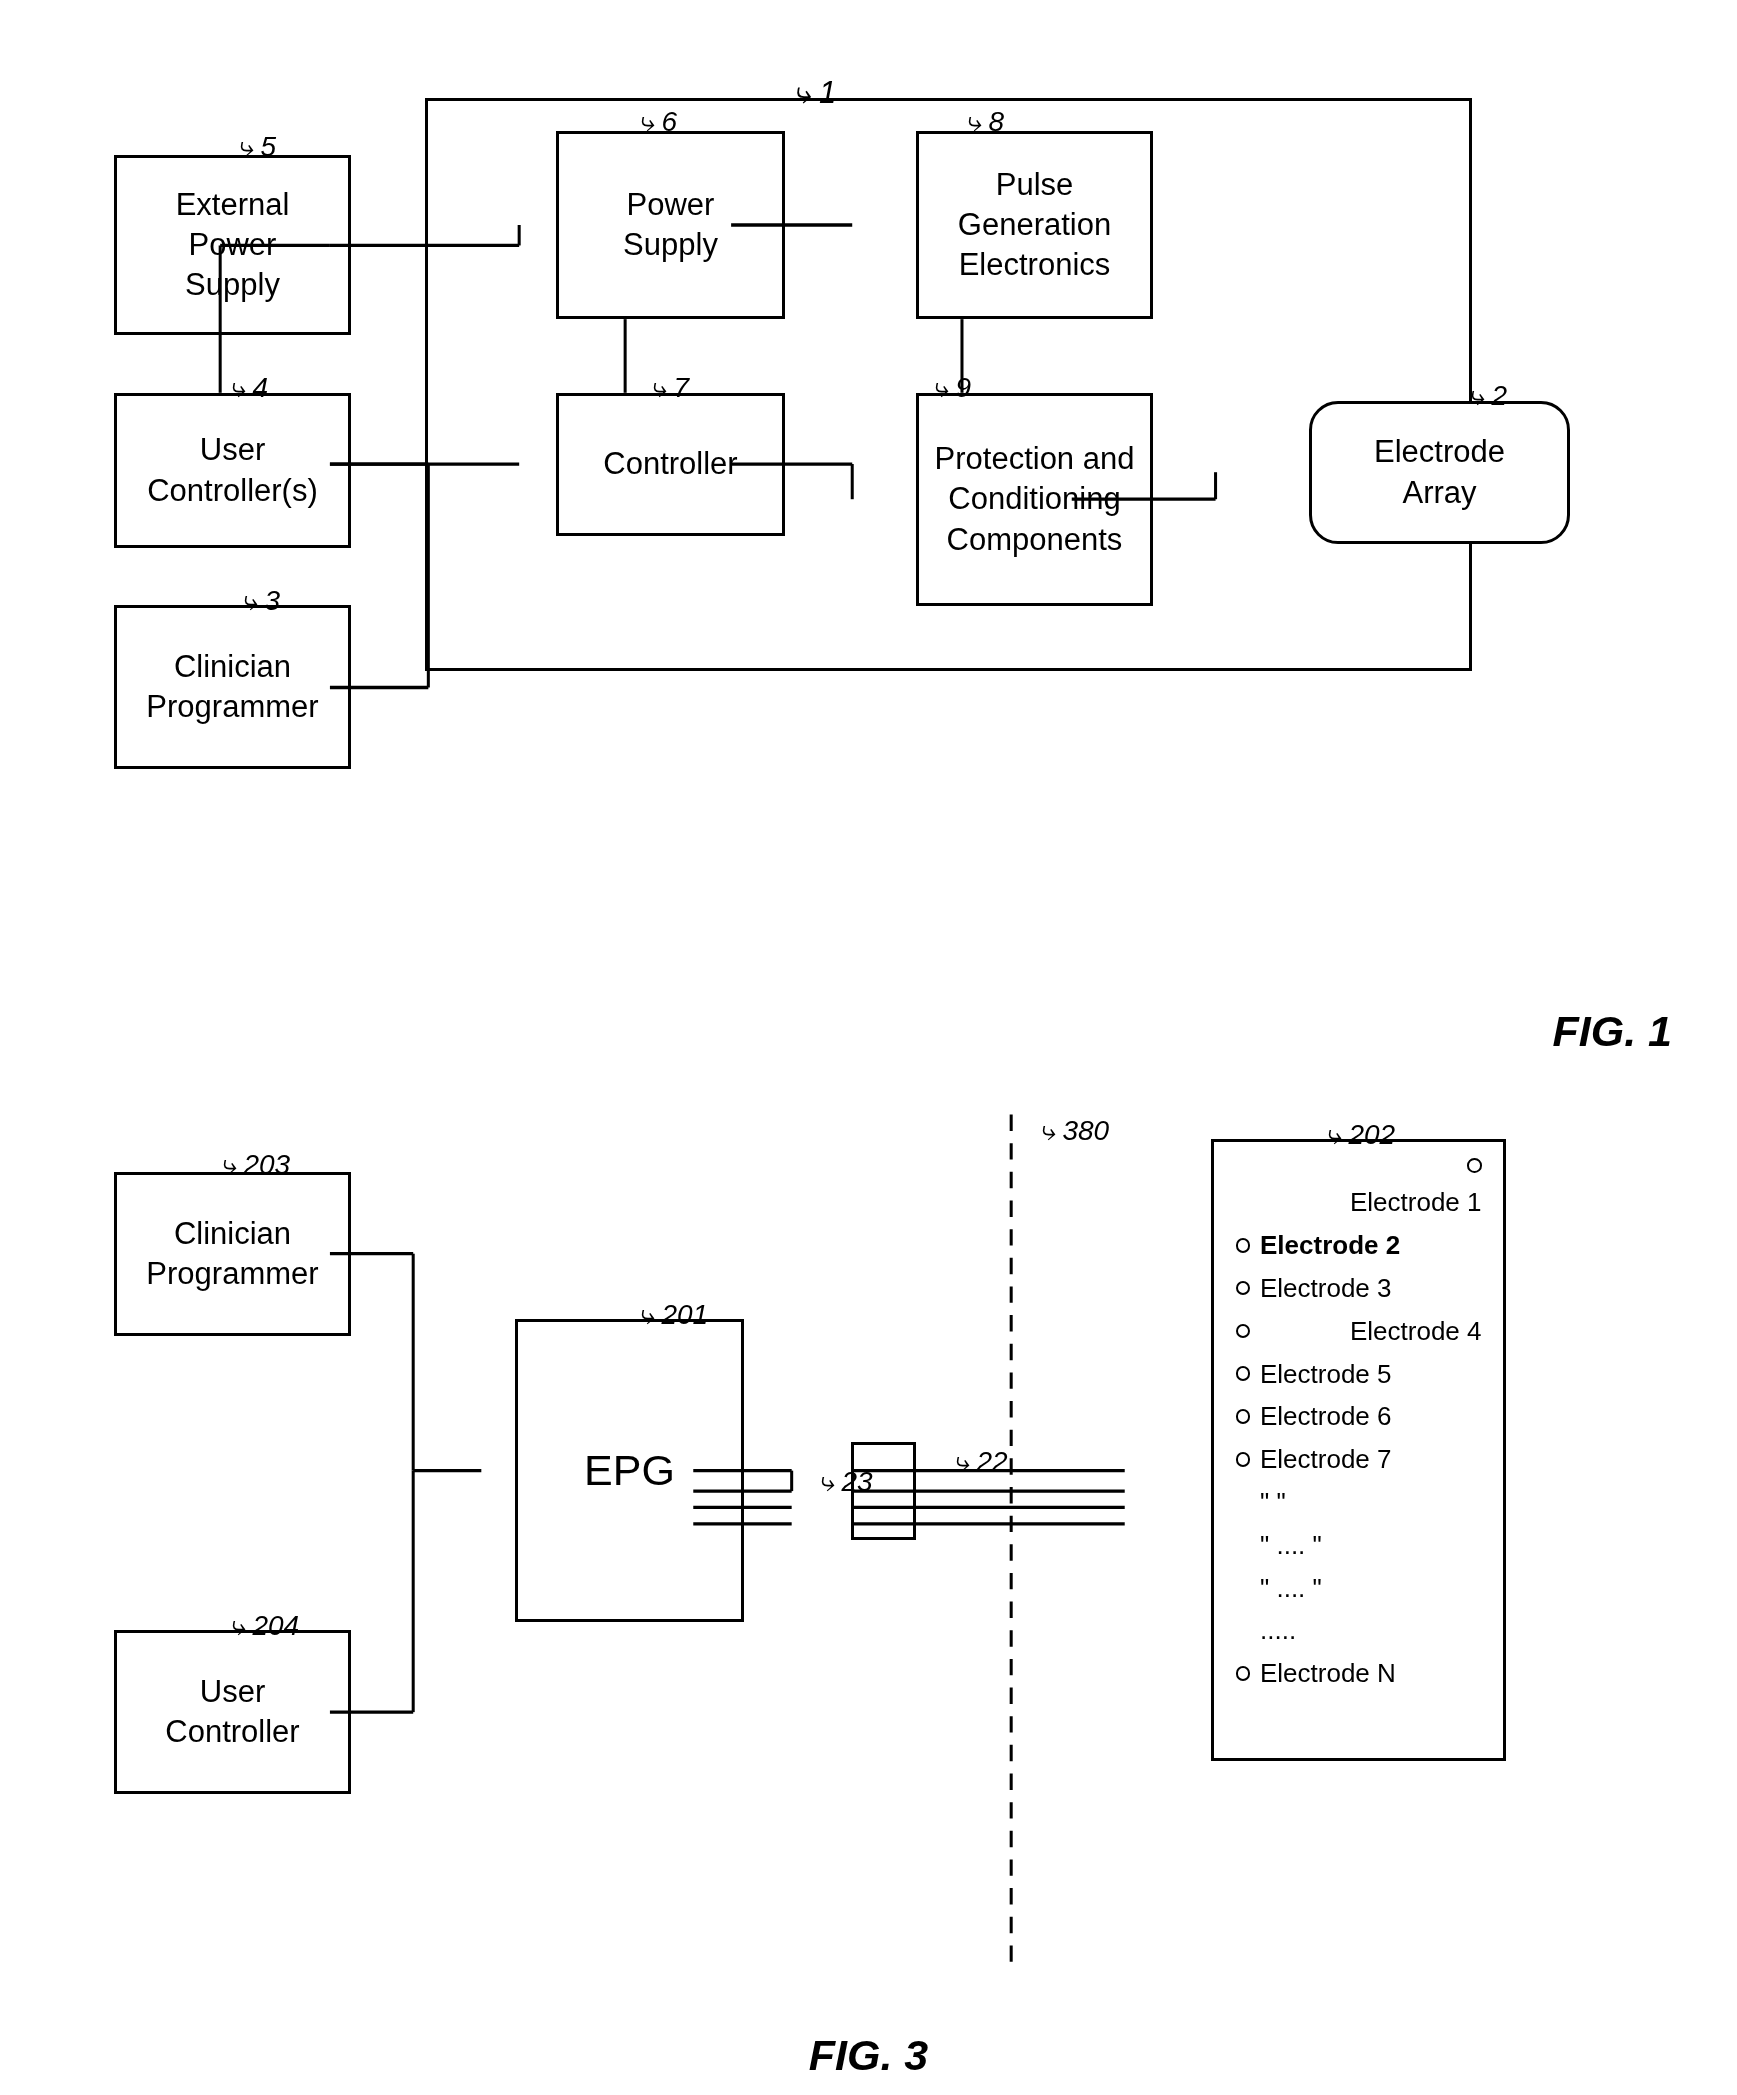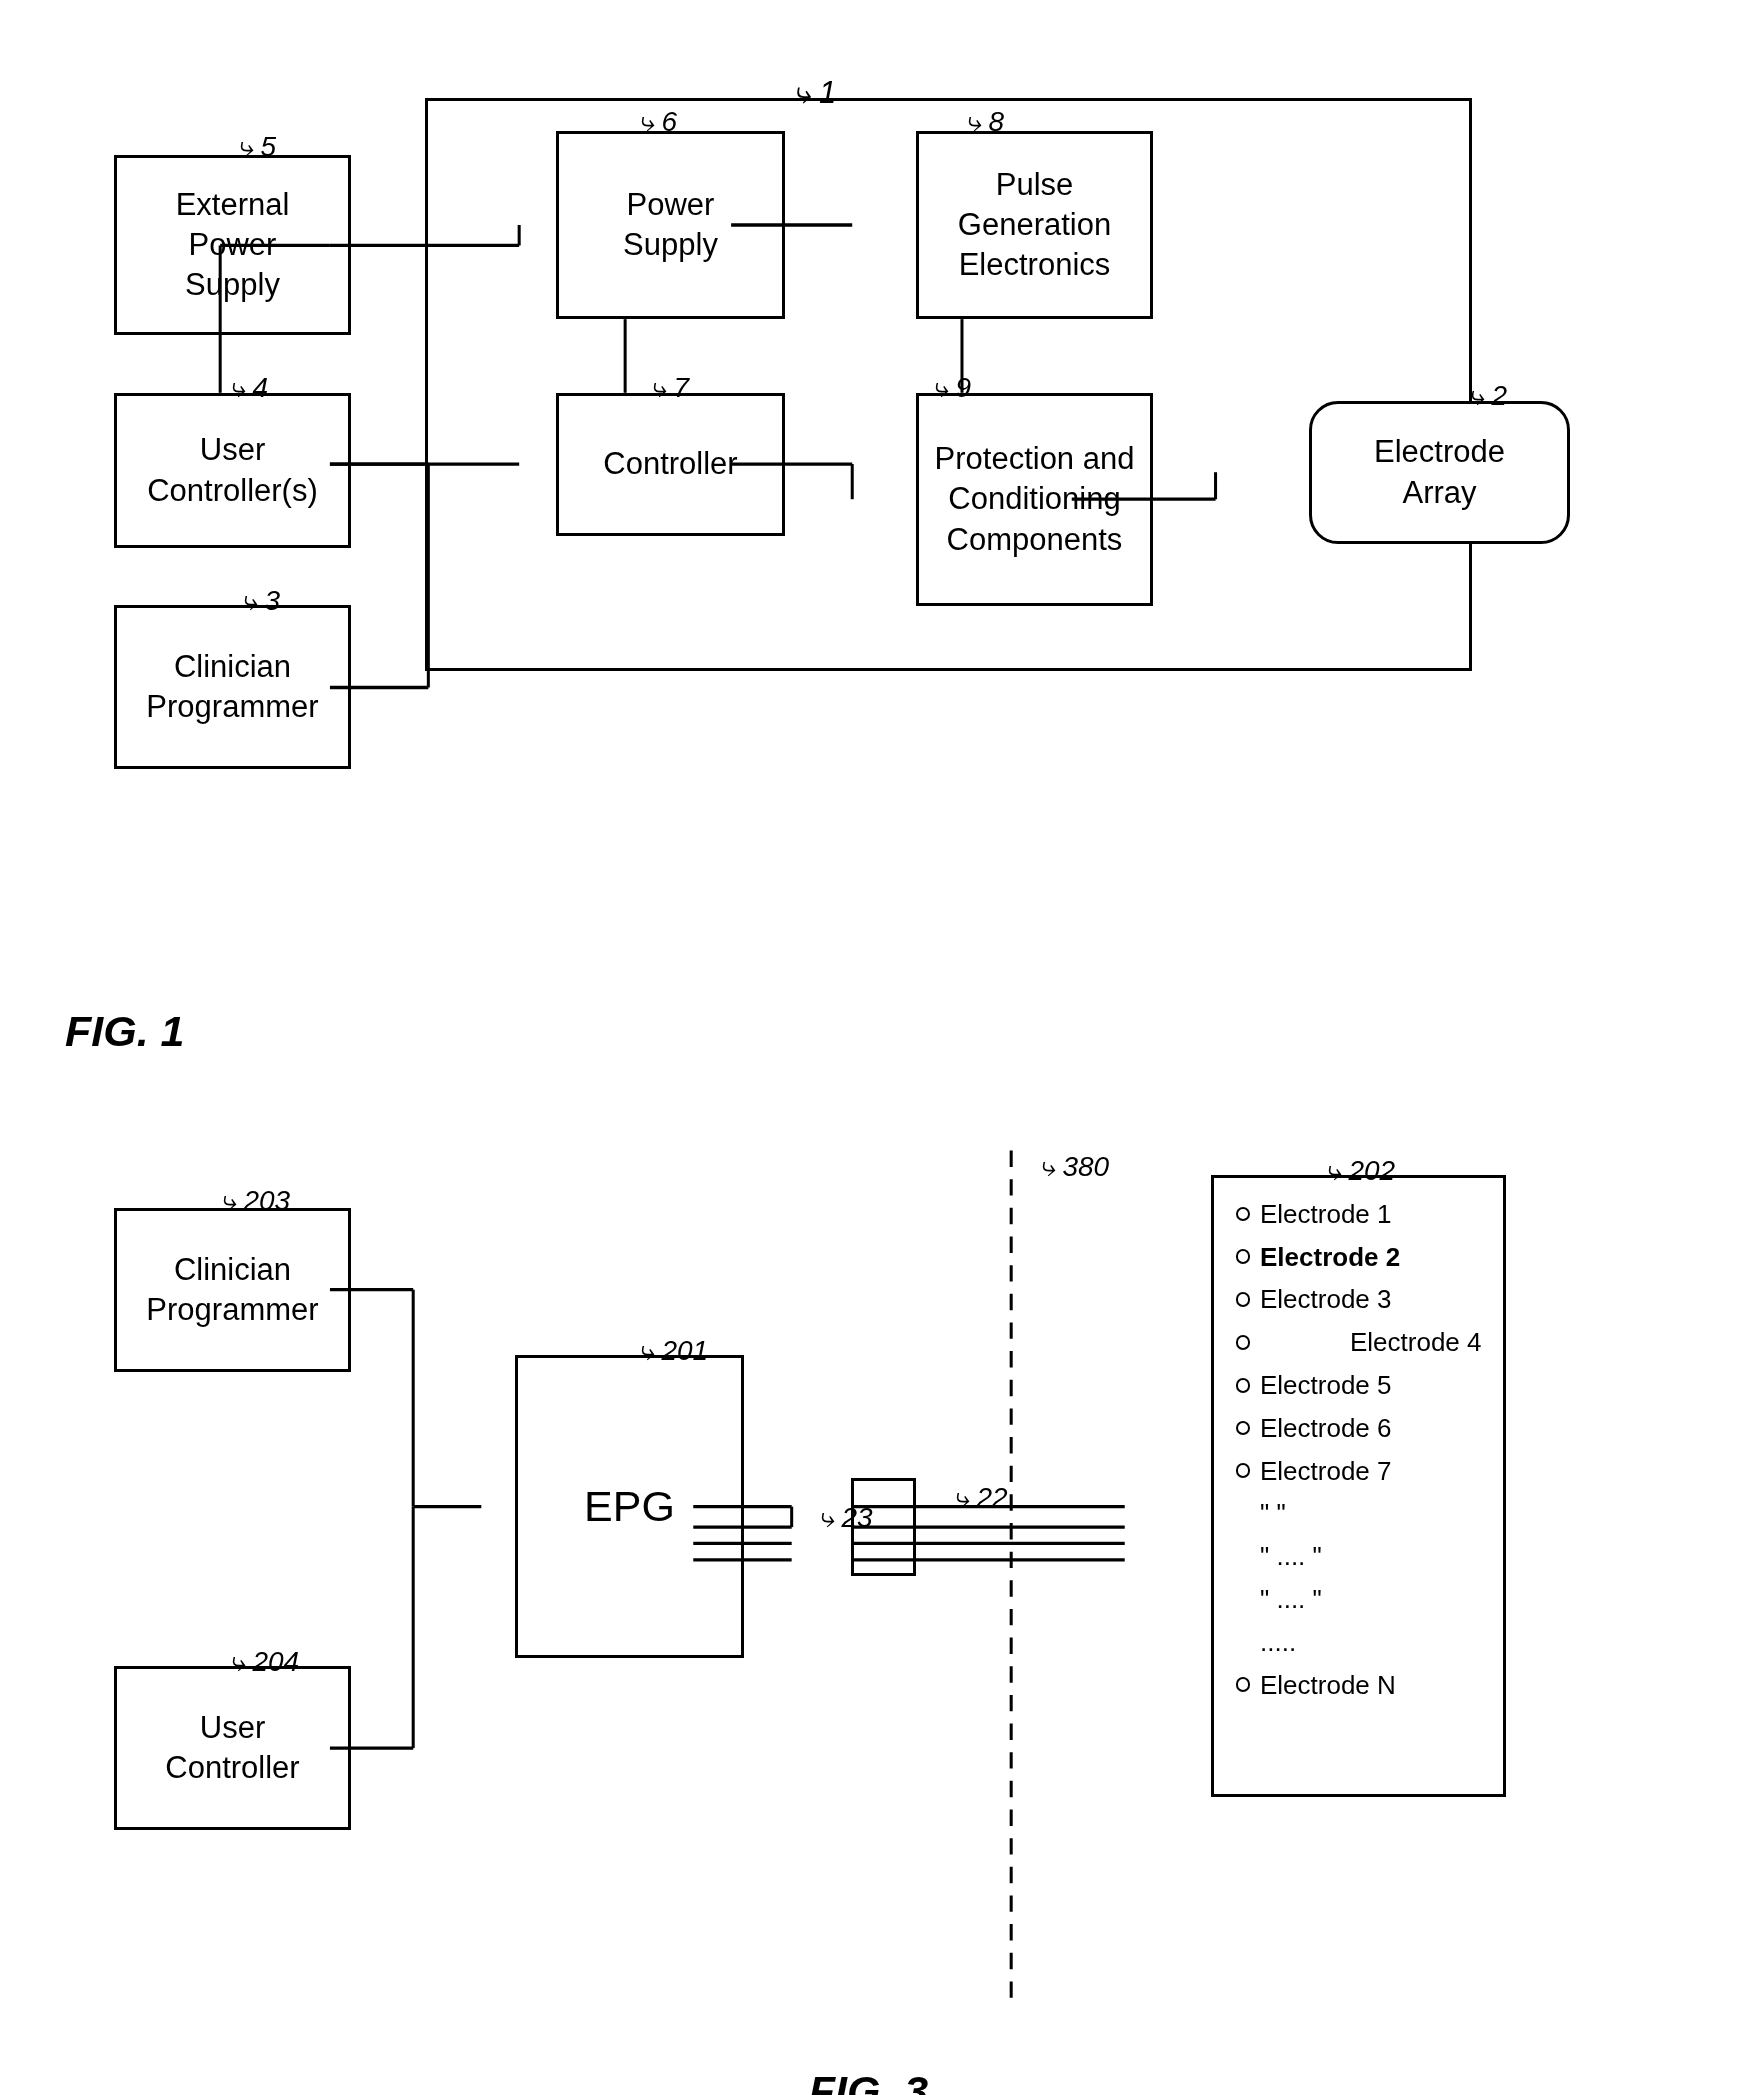--- a/index.html
+++ b/index.html
@@ -19,26 +19,26 @@
 
     
     .fig1-container {
       position: relative;
       width: 100%;
       height: 925px;
       margin-bottom: 33px;
     }
 
     .fig1-label {
-      text-align: left;
+      text-align: right;
       font-size: 43px;
       font-style: italic;
       font-weight: bold;
       margin-top: 8.2px;
-      margin-bottom: 70px;
+      margin-bottom: 34px;
     }
 
     
     .box {
       position: absolute;
       border: 3.3px solid #000;
       background: #fff;
       display: flex;
       align-items: center;
       justify-content: center;
@@ -311,21 +311,21 @@
         <line x1="1040" y1="465" x2="1400" y2="465" stroke="#000" stroke-width="4"></line>
         <line x1="1040" y1="490" x2="1400" y2="490" stroke="#000" stroke-width="4"></line>
         <line x1="1040" y1="510" x2="1400" y2="510" stroke="#000" stroke-width="4"></line>
         <line x1="1040" y1="530" x2="1400" y2="530" stroke="#000" stroke-width="4"></line>
 
         <line x1="1250" y1="30" x2="1250" y2="1080" stroke="#000" stroke-width="4" stroke-dasharray="20,15"></line>
 
       </svg>
 
       <div id="electrode-list-inner" style="position:absolute;top:49px;left:1146px;width:295px;height:622px;padding:16.4px 24.5px;font-size:26px;line-height:1.55;">
-      <div style="display: flex; align-items: center; gap: 9.8px; margin: 2.5px 0px;">
+      <div style="display: flex; align-items: flex-end; gap: 9.8px; margin: 2.5px 0px; flex-direction: column;">
             <span style="width: 14.7px; height: 14.7px; border: 2.5px solid rgb(0, 0, 0); border-radius: 50%; flex-shrink: 0; display: inline-block;"></span>
             <span>Electrode  1</span>
           </div>
           <div style="display: flex; align-items: center; gap: 9.8px; margin: 2.5px 0px; font-weight: bold;">
             <span style="width: 14.7px; height: 14.7px; border: 2.5px solid rgb(0, 0, 0); border-radius: 50%; flex-shrink: 0; display: inline-block;"></span>
             <span>Electrode  2</span>
           </div>
           <div style="display: flex; align-items: center; gap: 9.8px; margin: 2.5px 0px;">
             <span style="width: 14.7px; height: 14.7px; border: 2.5px solid rgb(0, 0, 0); border-radius: 50%; flex-shrink: 0; display: inline-block;"></span>
             <span>Electrode  3</span>

